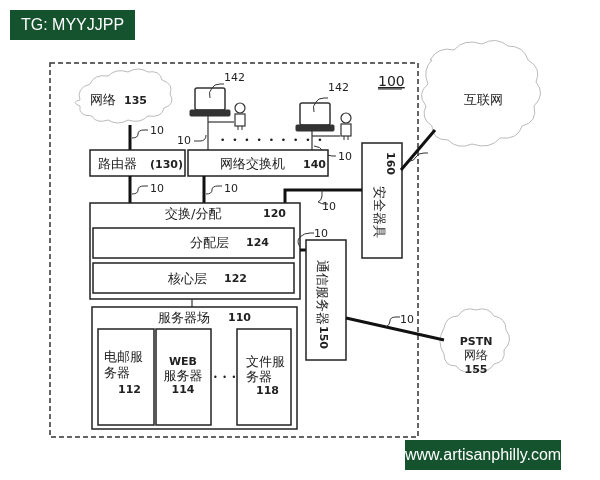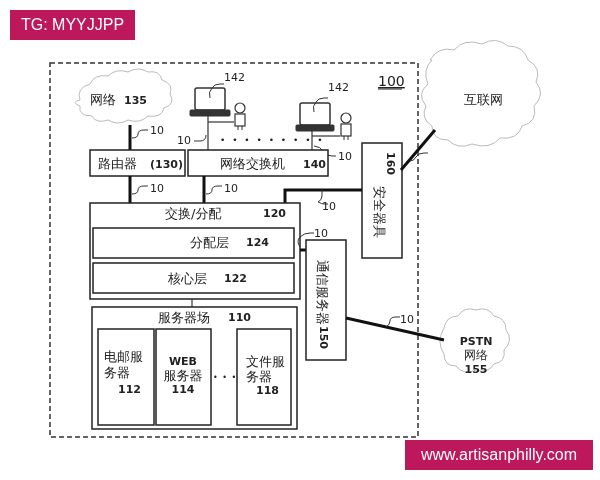--- a/index.html
+++ b/index.html
@@ -1,22 +1,22 @@
 <!DOCTYPE html>
 <html><head>
   <meta charset="utf-8">
   <style>
     html, body { margin: 0; padding: 0; background: #ffffff; }
     body { width: 600px; height: 480px; position: relative; overflow: hidden;
            font-family: "DejaVu Sans", "Liberation Sans", sans-serif; }
-    .wm { position: absolute; background: #be185d; color: #ffffff;
+    .wm { position: absolute; background: #14532d; color: #ffffff;
           font-family: "Liberation Sans", "DejaVu Sans", sans-serif; }
     .wm-top { left: 10px; top: 10px; width: 125px; height: 30px; font-size: 16px;
               line-height: 30px; text-align: center; }
-    .wm-bot { left: 405px; top: 440px; width: 188px; height: 30px; font-size: 16px;
+    .wm-bot { left: 405px; top: 440px; width: 156px; height: 30px; font-size: 16px;
               line-height: 30px; text-align: center; }
     svg { position: absolute; left: 0; top: 0; }
     svg text { font-family: "DejaVu Sans", "Liberation Sans", sans-serif; fill: #222; }
     .box { fill: #fff; stroke: #222; stroke-width: 1.5; }
     .wire { stroke: #111; stroke-width: 3; fill: none; }
     .thin { stroke: #333; stroke-width: 1.2; fill: none; }
     .leader { stroke: #333; stroke-width: 1; fill: none; }
     .cloud { fill: #fff; stroke: #bbb; stroke-width: 1; }
     .num { font-size: 11px; font-weight: bold; }
     .cn { font-size: 13px; }

